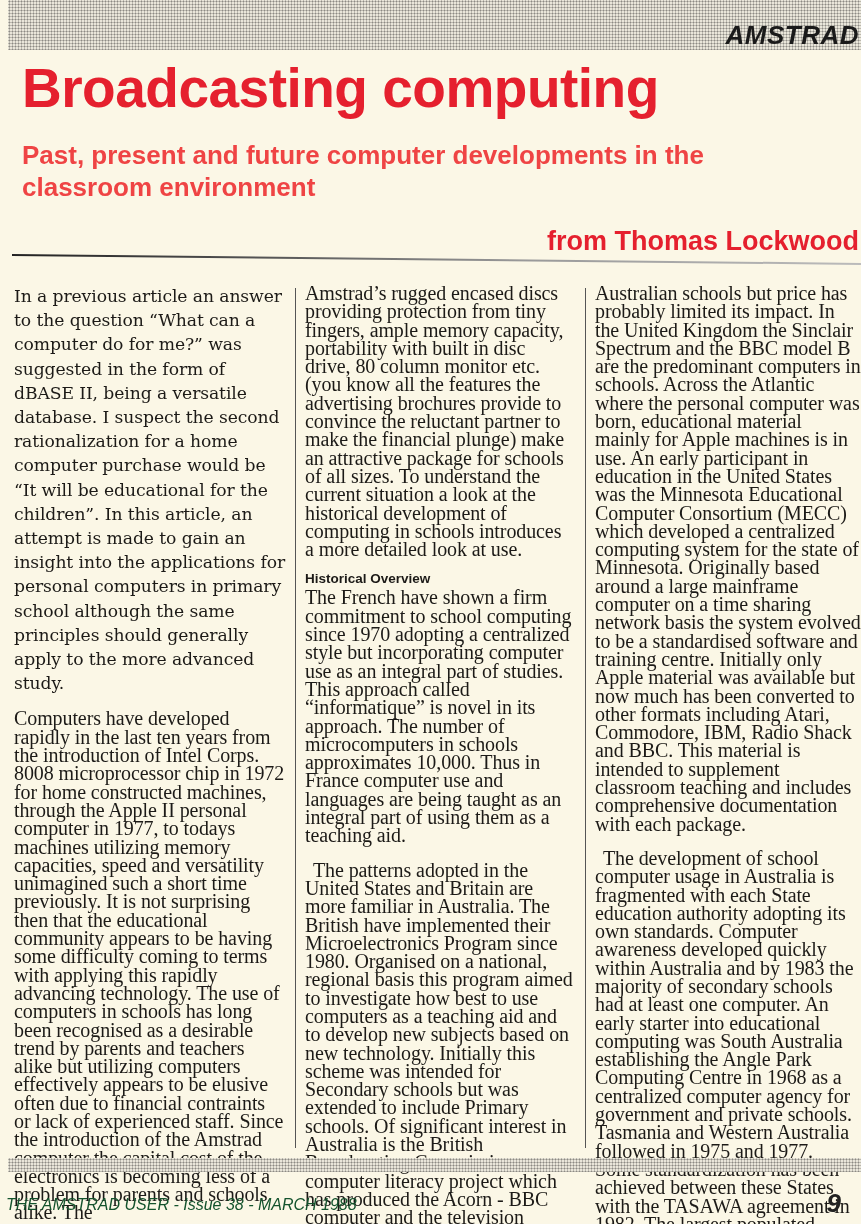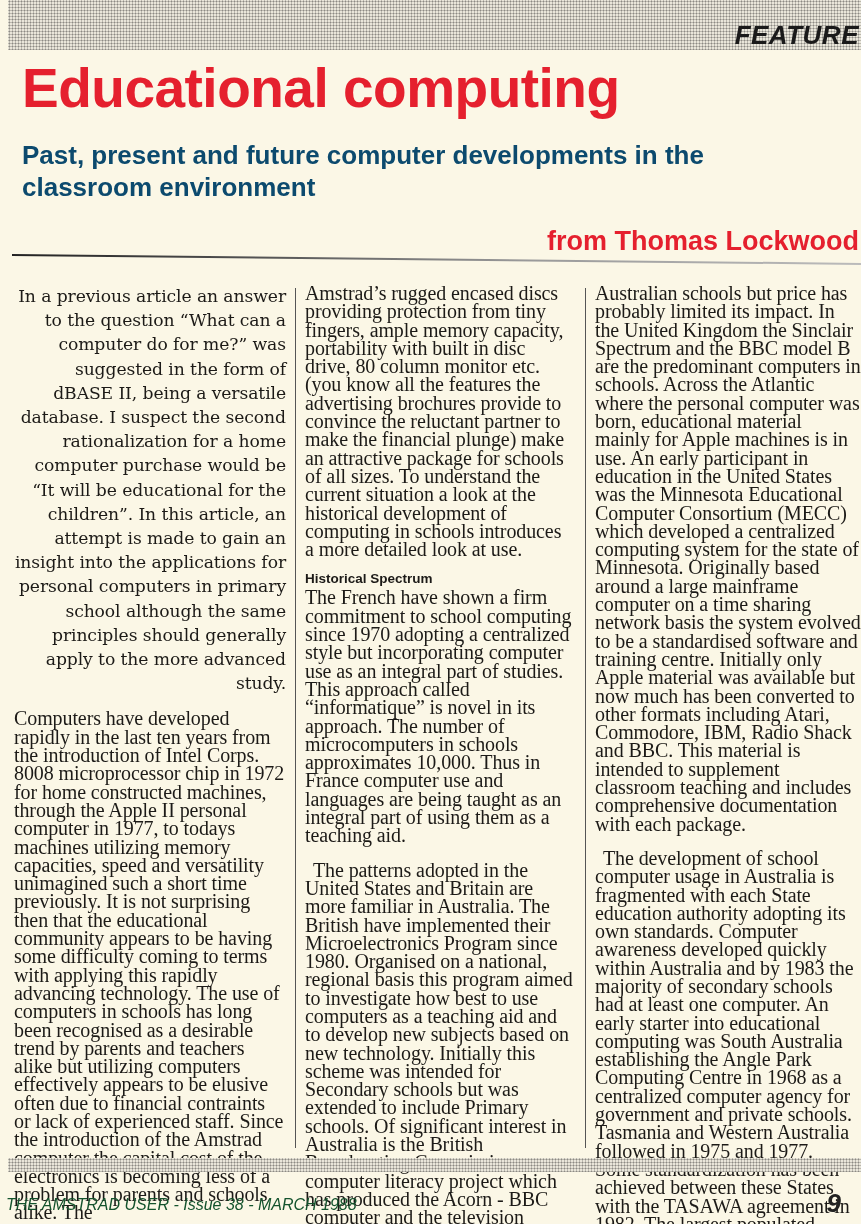--- a/index.html
+++ b/index.html
@@ -25,21 +25,21 @@
     font-size: 26px; color: #1a1a1a; letter-spacing: 0.5px;
   }
   #title {
     position: absolute; left: 22px; top: 56px; margin: 0;
     font-family: "Liberation Sans", sans-serif; font-weight: bold;
     font-size: 55px; color: #e5202e; letter-spacing: -0.5px; white-space: nowrap;
   }
   #subtitle {
     position: absolute; left: 22px; top: 139px; margin: 0;
     font-family: "Liberation Sans", sans-serif; font-weight: bold;
-    font-size: 26px; line-height: 32px; color: #0c4a6e; width: 740px;
+    font-size: 26px; line-height: 32px; color: #ef4444; width: 740px;
   }
   #byline {
     position: absolute; right: 2px; top: 212px;
     font-family: "Liberation Sans", sans-serif; font-weight: bold;
     font-size: 27px; color: #e5202e; white-space: nowrap; margin-top: 14px;
   }
   #header-rule {
     position: absolute; left: 12px; right: 0; top: 254px; height: 2px;
     background: linear-gradient(90deg, #222 0%, #555 30%, #999 60%, #bbb 100%);
     transform: rotate(0.6deg); transform-origin: left center;
@@ -47,21 +47,21 @@
   .col { position: absolute; top: 284px; }
   #col1 { left: 14px; width: 272px; }
   #col2 { left: 305px; width: 268px; }
   #col3 { left: 595px; width: 266px; }
   .divider { position: absolute; width: 1px; background: #555; top: 288px; height: 860px; }
   #divider-1 { left: 295px; }
   #divider-2 { left: 585px; }
   #lead {
     margin: 0 0 14px 0;
     font-family: "DejaVu Serif", serif;
-    font-size: 17.2px; line-height: 24.2px; letter-spacing: -0.1px; text-align: right;
+    font-size: 17.2px; line-height: 24.2px; letter-spacing: -0.1px;
   }
   .body-p {
     margin: 0;
     font-size: 20px; line-height: 18.3px; letter-spacing: -0.1px;
   }
   .indent { text-indent: 8px; margin-top: 16px; }
   .subhead {
     margin: 12px 0 1px 0;
     font-family: "Liberation Sans", sans-serif; font-weight: bold;
     font-size: 13.5px; line-height: 17px;
@@ -74,38 +74,38 @@
   #page-number {
     position: absolute; right: 20px; top: 1188px;
     font-family: "Liberation Sans", sans-serif; font-style: italic; font-weight: bold;
     font-size: 26px; color: #222;
   }
 </style>
 </head>
 <body>
 
 <div class="dotband" id="top-band"></div>
-<div id="feature-label">FEATURE</div>
+<div id="feature-label">AMSTRAD</div>
 
-<h1 id="title">Educational computing</h1>
+<h1 id="title">Broadcasting computing</h1>
 <h2 id="subtitle">Past, present and future computer developments in the classroom environment</h2>
 <div id="byline">from Thomas Lockwood</div>
 <div id="header-rule"></div>
 
 <div class="divider" id="divider-1"></div>
 <div class="divider" id="divider-2"></div>
 
 <div class="col" id="col1">
   <p id="lead">In a previous article an answer to the question “What can a computer do for me?” was suggested in the form of dBASE II, being a versatile database. I suspect the second rationalization for a home computer purchase would be “It will be educational for the children”. In this article, an attempt is made to gain an insight into the applications for personal computers in primary school although the same principles should generally apply to the more advanced study.</p>
   <p class="body-p">Computers have developed rapidly in the last ten years from the introduction of Intel Corps. 8008 microprocessor chip in 1972 for home constructed machines, through the Apple II personal computer in 1977, to todays machines utilizing memory capacities, speed and versatility unimagined such a short time previously. It is not surprising then that the educational community appears to be having some difficulty coming to terms with applying this rapidly advancing technology. The use of computers in schools has long been recognised as a desirable trend by parents and teachers alike but utilizing computers effectively appears to be elusive often due to financial contraints or lack of experienced staff. Since the introduction of the Amstrad computer the capital cost of the electronics is becoming less of a problem for parents and schools alike. The</p>
 </div>
 
 <div class="col" id="col2">
   <p class="body-p">Amstrad’s rugged encased discs providing protection from tiny fingers, ample memory capacity, portability with built in disc drive, 80 column monitor etc. (you know all the features the advertising brochures provide to convince the reluctant partner to make the financial plunge) make an attractive package for schools of all sizes. To understand the current situation a look at the historical development of computing in schools introduces a more detailed look at use.</p>
-  <h3 class="subhead">Historical Spectrum</h3>
+  <h3 class="subhead">Historical Overview</h3>
   <p class="body-p">The French have shown a firm commitment to school computing since 1970 adopting a centralized style but incorporating computer use as an integral part of studies. This approach called “informatique” is novel in its approach. The number of microcomputers in schools approximates 10,000. Thus in France computer use and languages are being taught as an integral part of using them as a teaching aid.</p>
   <p class="body-p indent">The patterns adopted in the United States and Britain are more familiar in Australia. The British have implemented their Microelectronics Program since 1980. Organised on a national, regional basis this program aimed to investigate how best to use computers as a teaching aid and to develop new subjects based on new technology. Initially this scheme was intended for Secondary schools but was extended to include Primary schools. Of significant interest in Australia is the British Broadcasting Commissions computer literacy project which has produced the Acorn - BBC computer and the television series “The Computer Program” which screened in Australia nationally on ABC television. The BBC computer being manufactured primarily for education has been adopted by some</p>
 </div>
 
 <div class="col" id="col3">
   <p class="body-p">Australian schools but price has probably limited its impact. In the United Kingdom the Sinclair Spectrum and the BBC model B are the predominant computers in schools. Across the Atlantic where the personal computer was born, educational material mainly for Apple machines is in use. An early participant in education in the United States was the Minnesota Educational Computer Consortium (MECC) which developed a centralized computing system for the state of Minnesota. Originally based around a large mainframe computer on a time sharing network basis the system evolved to be a standardised software and training centre. Initially only Apple material was available but now much has been converted to other formats including Atari, Commodore, IBM, Radio Shack and BBC. This material is intended to supplement classroom teaching and includes comprehensive documentation with each package.</p>
   <p class="body-p indent">The development of school computer usage in Australia is fragmented with each State education authority adopting its own standards. Computer awareness developed quickly within Australia and by 1983 the majority of secondary schools had at least one computer. An early starter into educational computing was South Australia establishing the Angle Park Computing Centre in 1968 as a centralized computer agency for government and private schools. Tasmania and Western Australia followed in 1975 and 1977. Some standardization has been achieved between these States with the TASAWA agreement in 1982. The largest populated states have remained independent and development has been on a fragmented basis. The large number of machines used illustrates the lack of co-ordination within Australia.</p>
 </div>
 
 <div class="dotband" id="bottom-band"></div>

